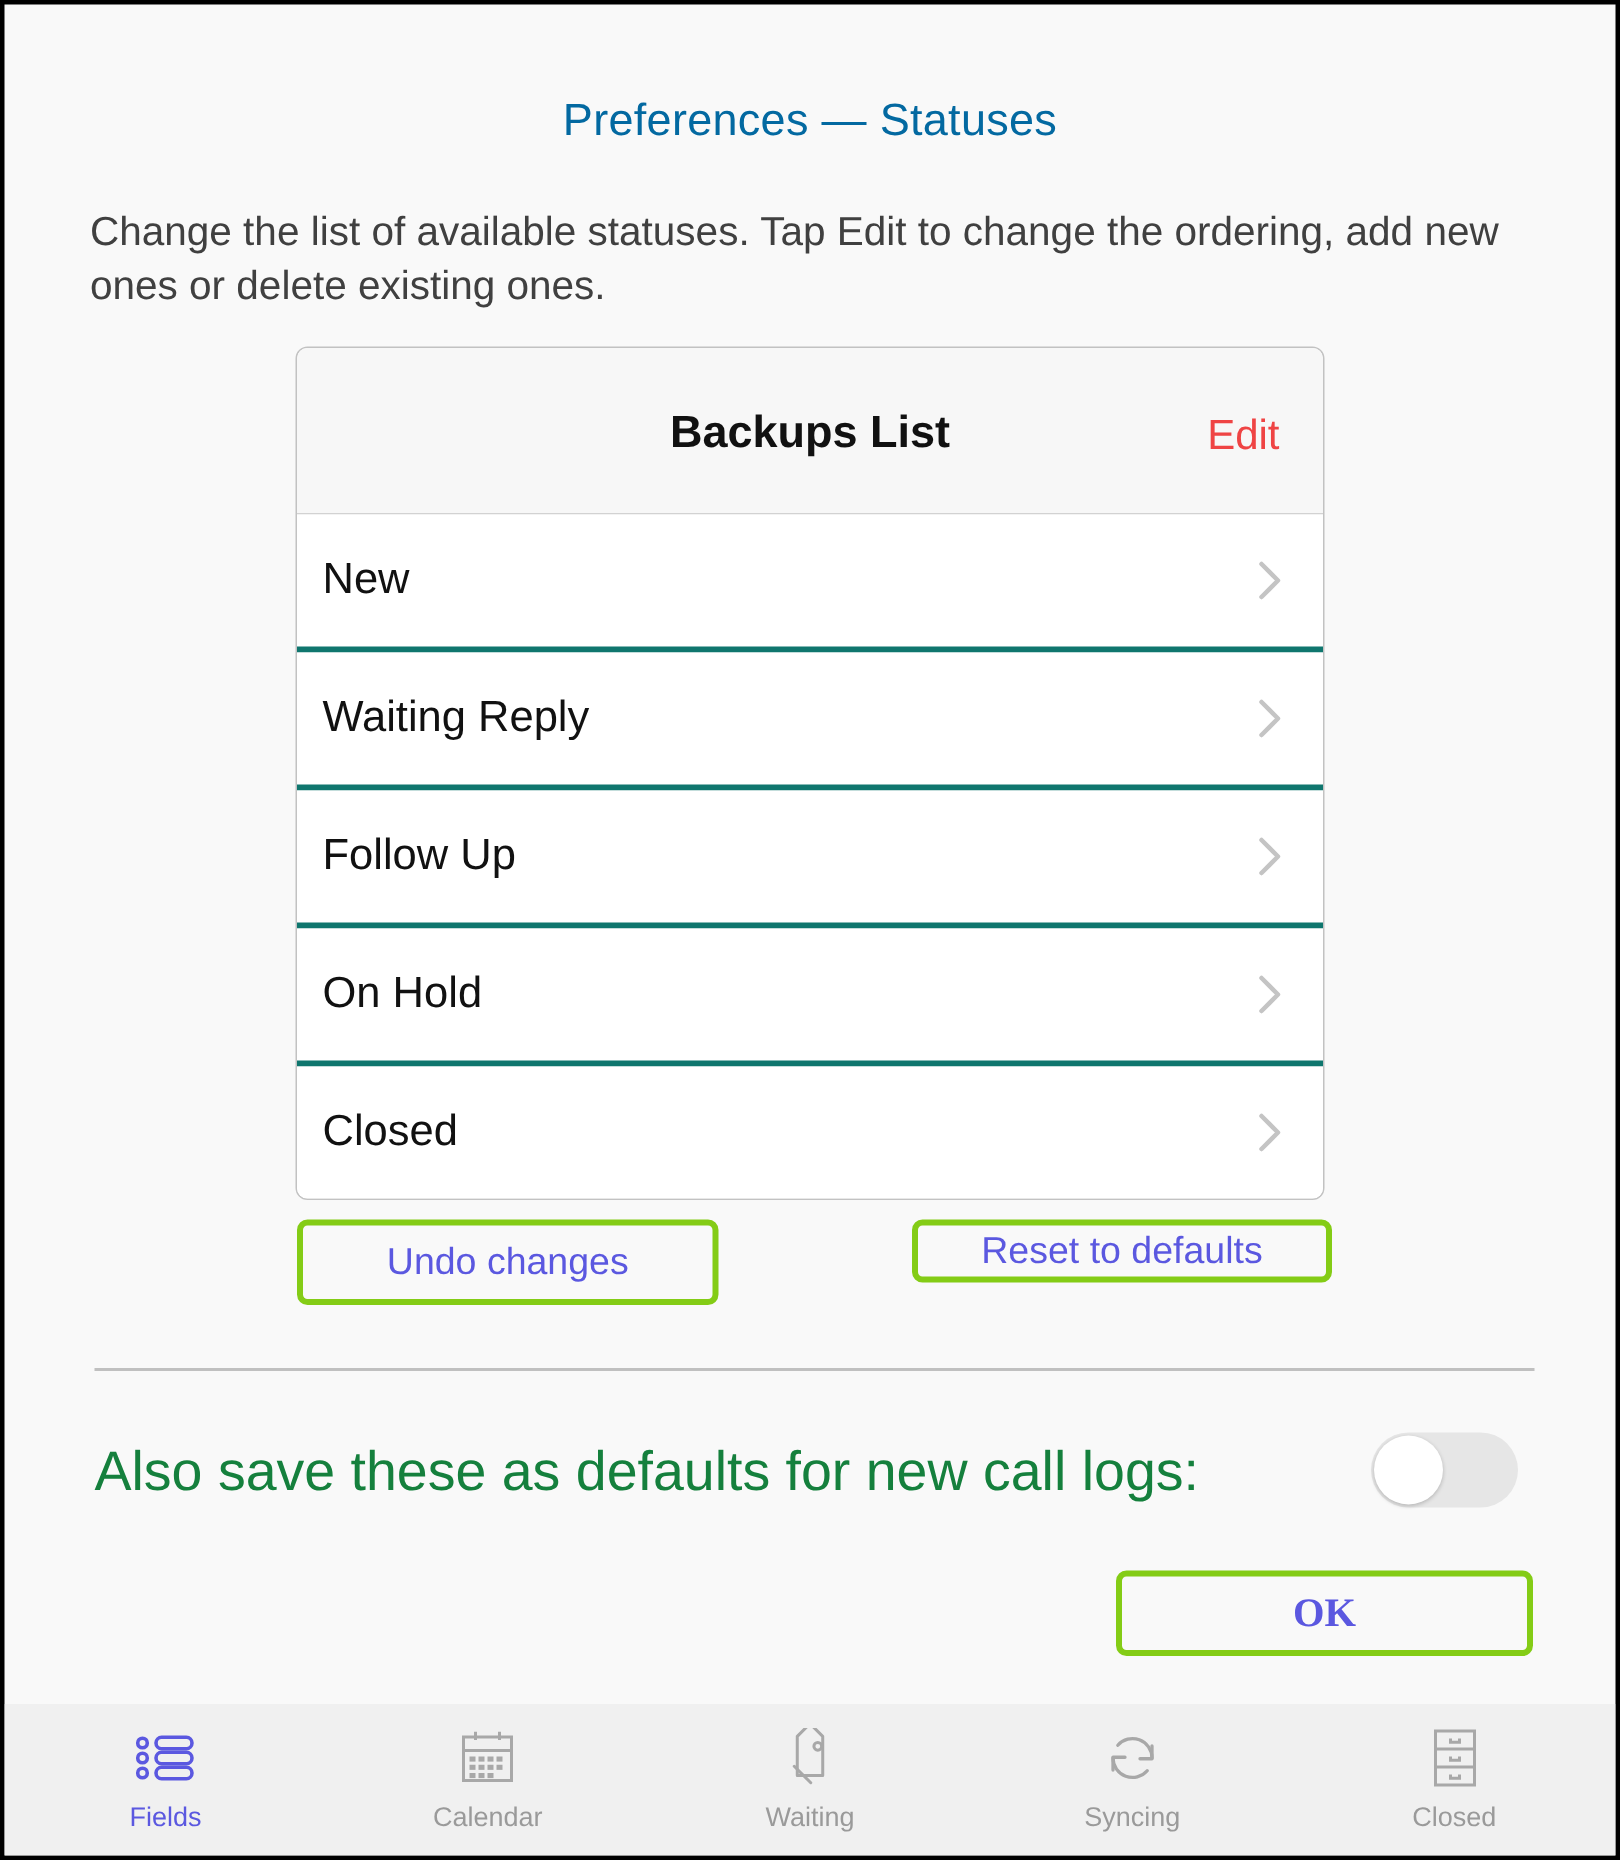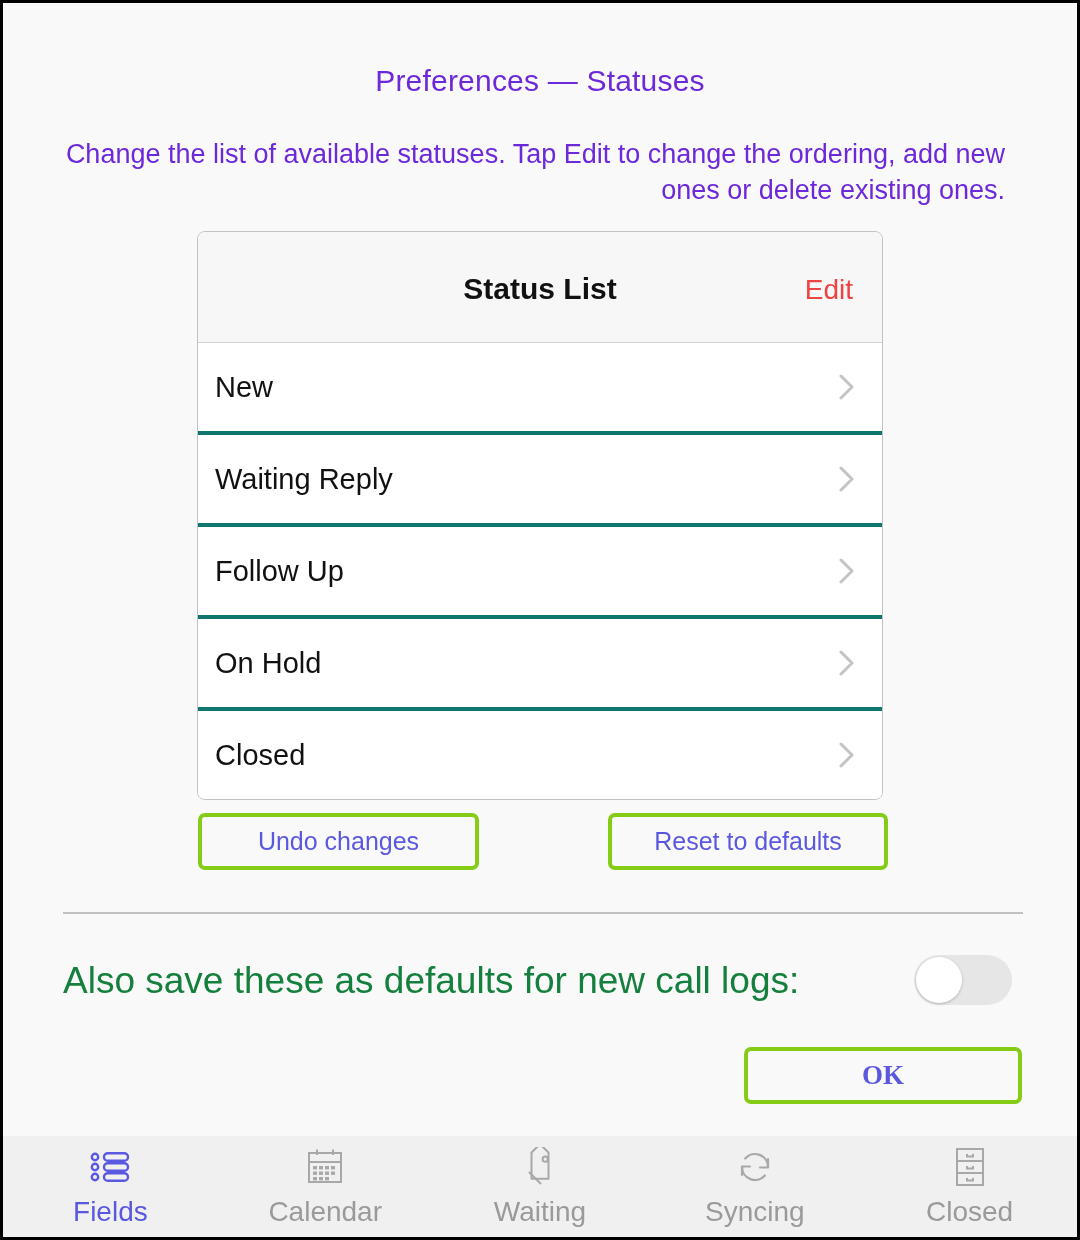--- a/index.html
+++ b/index.html
@@ -24,32 +24,32 @@
   }
 
   
   .page-title {
     position: absolute;
     left: 0;
     top: 61px;
     width: 1074px;
     text-align: center;
     font-size: 30px;
-    color: #6d28d9;
+    color: #0369a1;
     letter-spacing: 0.2px;
   }
   .page-subtitle {
     position: absolute;
-    left: 42px;
+    left: 57px;
     top: 133px;
     width: 960px;
-    text-align: right;
+    text-align: left;
     font-size: 27px;
     line-height: 36px;
-    color: #6d28d9;
+    color: #404040;
   }
 
   
   .list-card {
     position: absolute;
     left: 194px;
     top: 228px;
     width: 686px;
     background: #ffffff;
     border: 1px solid #c2c2c2;
@@ -114,21 +114,21 @@
     border: 4px solid #84cc16;
     border-radius: 7px;
     background: #f9f9f9;
     color: #5b58e0;
     font-size: 25px;
     display: flex;
     align-items: center;
     justify-content: center;
   }
   #undo-btn  { left: 195px; top: 810px; width: 281px; height: 57px; }
-  #reset-btn { left: 605px; top: 810px; width: 280px; height: 57px; }
+  #reset-btn { left: 605px; top: 810px; width: 280px; height: 42px; }
   #ok-btn    { left: 741px; top: 1044px; width: 278px; height: 57px;
                font-size: 27px; font-weight: bold; font-family: Liberation Serif, serif; }
 
   
   .divider {
     position: absolute;
     left: 60px;
     top: 909px;
     width: 960px;
     height: 2px;
@@ -185,34 +185,34 @@
   }
   .tab.active { color: #5b58e0; }
   .tab-icon {
     width: 44px;
     height: 42px;
     display: flex;
     align-items: center;
     justify-content: center;
   }
   .tab-icon svg { display: block; }
-  .tab-label { font-size: 28px; }
+  .tab-label { font-size: 18px; }
 </style>
 </head>
 <body>
 
 <div class="screen">
 
   <div class="page-title">Preferences — Statuses</div>
   <div class="page-subtitle">Change the list of available statuses.  Tap Edit to change the ordering, add new ones or delete existing ones.</div>
 
   <div class="list-card">
 
     <div class="list-header">
-      <div class="list-header-title">Status List</div>
+      <div class="list-header-title">Backups List</div>
       <div class="list-header-edit">Edit</div>
     </div>
 
     <div class="list-row">
       <span class="list-row-label">New</span>
       <span class="chevron">
         <svg width="16" height="28" viewBox="0 0 16 28" fill="none">
           <path d="M2 3 L13 14 L2 25" stroke="#c4c4c4" stroke-width="3" stroke-linecap="round" stroke-linejoin="round"></path>
         </svg>
       </span>

